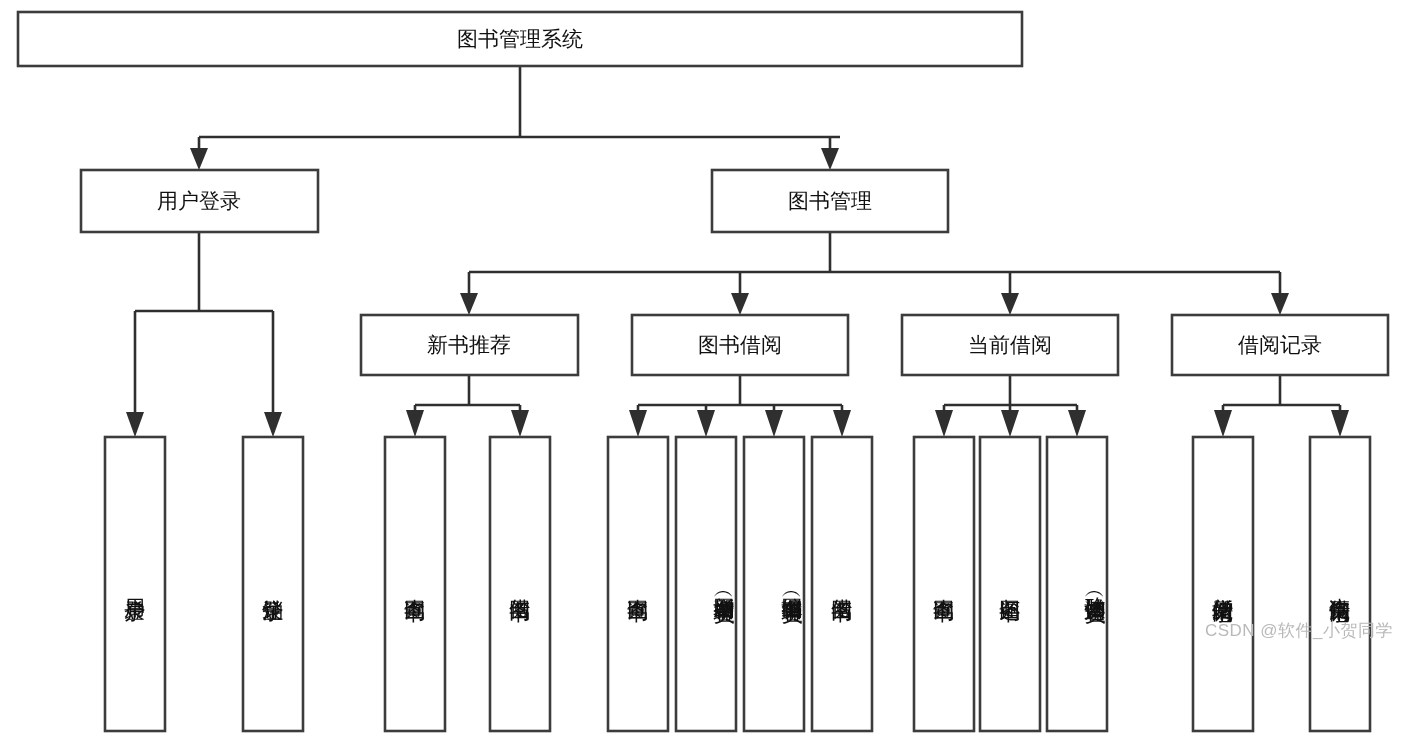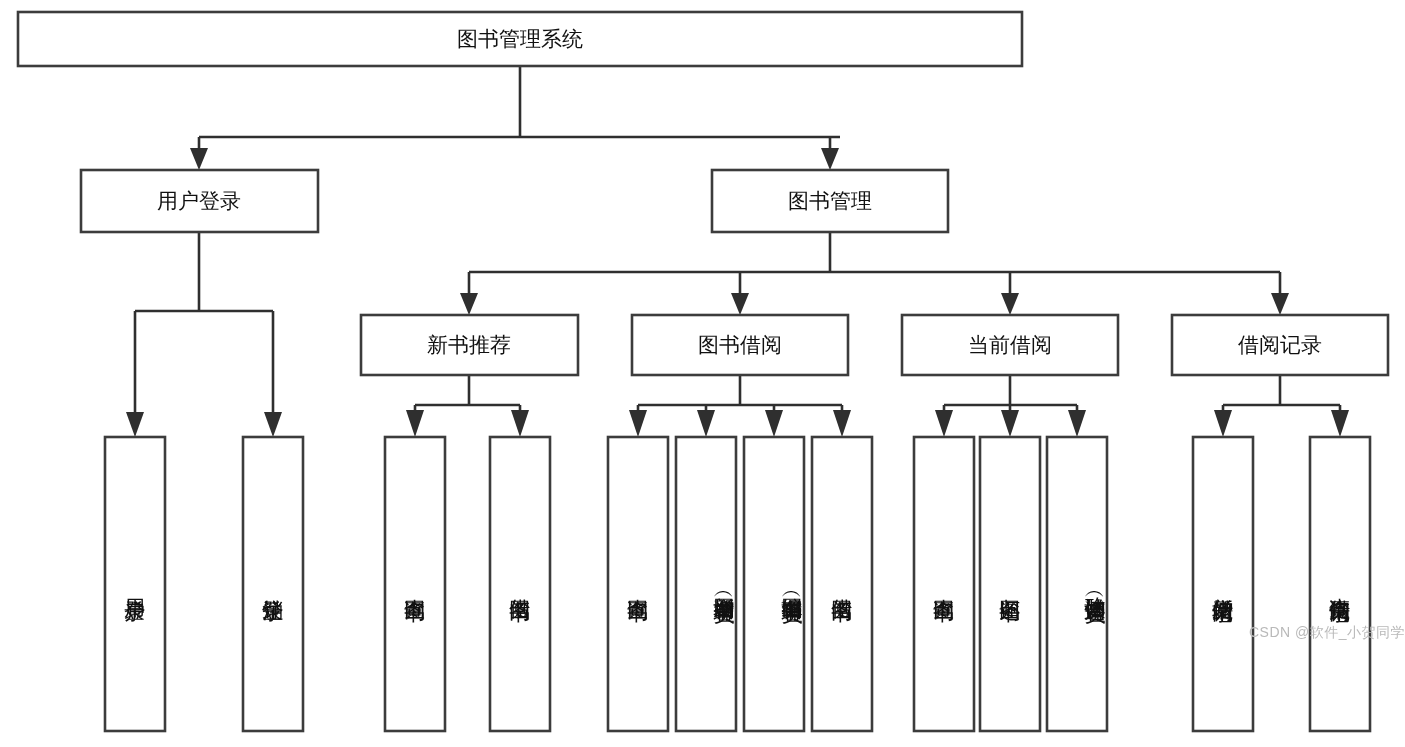--- a/index.html
+++ b/index.html
@@ -60,24 +60,24 @@
     display: flex;
     align-items: center;
     justify-content: center;
     text-align: center;
     letter-spacing: 1px;
     pointer-events: none;
     white-space: pre;
   }
   .watermark {
     position: absolute;
-    right: 0;
+    right: 12px;
     bottom: 6px;
     font-family: "Liberation Sans", "DejaVu Sans", sans-serif;
-    font-size: 14px;
+    font-size: 17px;
     color: #b9b9b9;
     letter-spacing: 0.5px;
     user-select: none;
   }
 </style>
 </head>
 <body>
 
 <div id="diagram-root">
 

